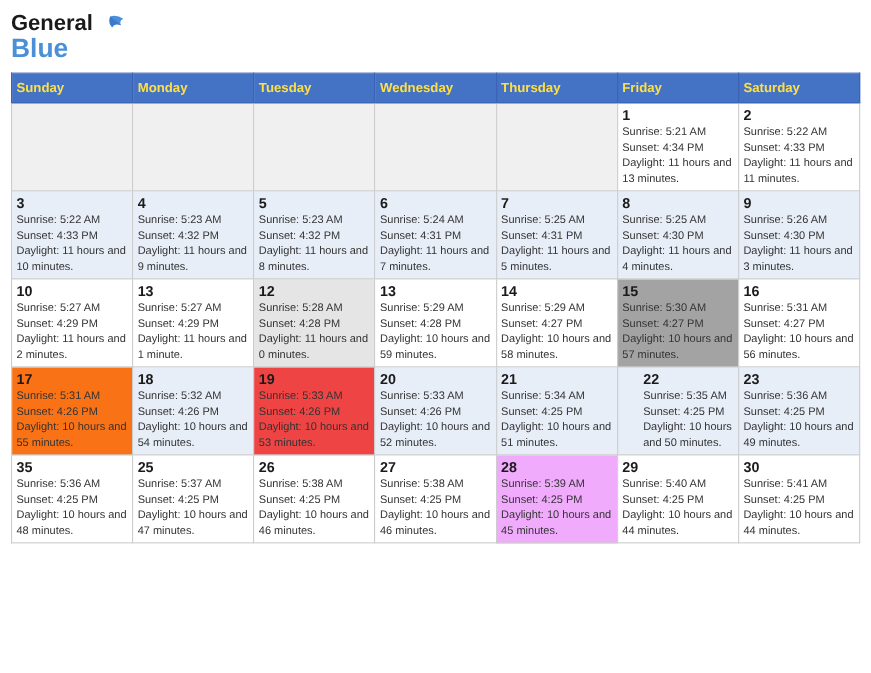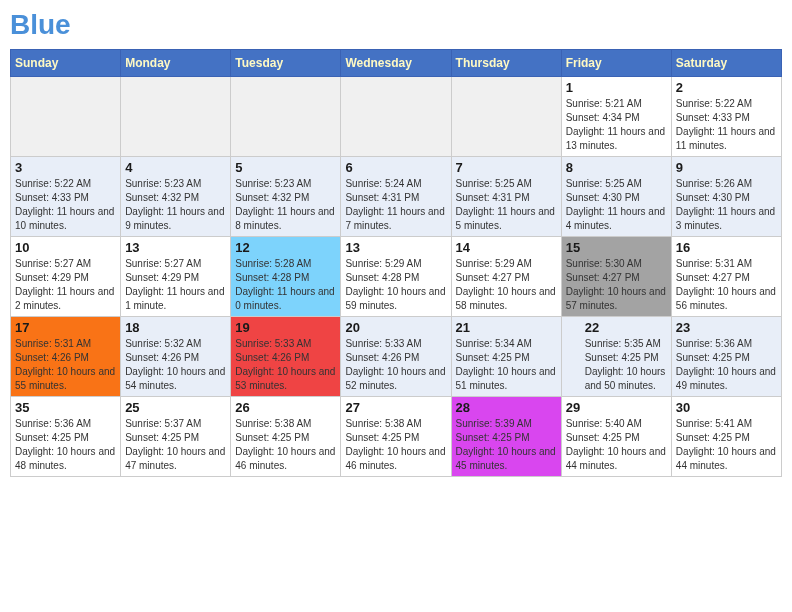--- a/index.html
+++ b/index.html
@@ -32,21 +32,21 @@
       font-size: 14px;
       color: #555;
     }
     .calendar {
       width: 100%;
       border-collapse: collapse;
       font-size: 11px;
     }
     .calendar th {
       background-color: #4472C4;
-      color: #fef9c3;
+      color: #fde047;
       padding: 6px 4px;
       text-align: left;
       font-size: 12px;
       font-weight: bold;
       border: 1px solid #3a62b4;
     }
     .calendar td {
       border: 1px solid #ccc;
       vertical-align: top;
       padding: 3px 4px;
@@ -77,21 +77,30 @@
     .row-odd td { background: #fff; }
     .row-even td { background: #e8eef8; }
     .row-odd td.empty, .row-even td.empty { background: #f0f0f0; }
   </style>
 </head>
 <body>
 
 <div class="header-area">
   <div class="logo">
     <div>
-      <div style="font-size:28px;font-weight:bold;color:#4a90d9;line-height:1.1;">Blue</div>
+      <div style="display:flex;align-items:center;">
+        <div style="font-size:20px;font-weight:bold;color:#1a1a1a;line-height:1.1;">
+          <span style="color:#1a1a1a;">General</span>
+          <svg width="22" height="18" viewBox="0 0 22 18" style="vertical-align:middle;margin-left:2px;" fill="#4a90d9">
+            <path d="M8,2 Q14,0 20,4 Q16,6 18,10 Q12,8 8,2Z" fill="#4a90d9"></path>
+            <path d="M8,2 Q6,8 10,12 Q12,8 18,10 Q14,6 8,2Z" fill="#3a7ac9"></path>
+          </svg>
+        </div>
+      </div>
+      <div style="font-size:24px;font-weight:bold;color:#4a90d9;line-height:1.1;">Blue</div>
     </div>
   </div>
   <div class="title-area">
     <div class="month-title"></div>
     <div class="location"></div>
   </div>
 </div>
 
 <table class="calendar">
   <thead>
@@ -175,21 +184,21 @@
           <div class="day-info">Sunrise: 5:27 AM
 Sunset: 4:29 PM
 Daylight: 11 hours and 2 minutes.</div>
         </td>
         <td style="background: rgb(255, 255, 255);">
           <div class="day-number">13</div>
           <div class="day-info">Sunrise: 5:27 AM
 Sunset: 4:29 PM
 Daylight: 11 hours and 1 minute.</div>
         </td>
-        <td style="background: #7dd3fc;">
+        <td style="background: #e5e5e5;">
           <div class="day-number">12</div>
           <div class="day-info">Sunrise: 5:28 AM
 Sunset: 4:28 PM
 Daylight: 11 hours and 0 minutes.</div>
         </td>
         <td style="background: rgb(255, 255, 255);">
           <div class="day-number">13</div>
           <div class="day-info">Sunrise: 5:29 AM
 Sunset: 4:28 PM
 Daylight: 10 hours and 59 minutes.</div>
@@ -275,21 +284,21 @@
           <div class="day-info">Sunrise: 5:38 AM
 Sunset: 4:25 PM
 Daylight: 10 hours and 46 minutes.</div>
         </td>
         <td style="background: rgb(255, 255, 255);">
           <div class="day-number">27</div>
           <div class="day-info">Sunrise: 5:38 AM
 Sunset: 4:25 PM
 Daylight: 10 hours and 46 minutes.</div>
         </td>
-        <td style="background: #d946ef;">
+        <td style="background: #f0abfc;">
           <div class="day-number">28</div>
           <div class="day-info">Sunrise: 5:39 AM
 Sunset: 4:25 PM
 Daylight: 10 hours and 45 minutes.</div>
         </td>
         <td style="background: rgb(255, 255, 255);">
           <div class="day-number">29</div>
           <div class="day-info">Sunrise: 5:40 AM
 Sunset: 4:25 PM
 Daylight: 10 hours and 44 minutes.</div>

